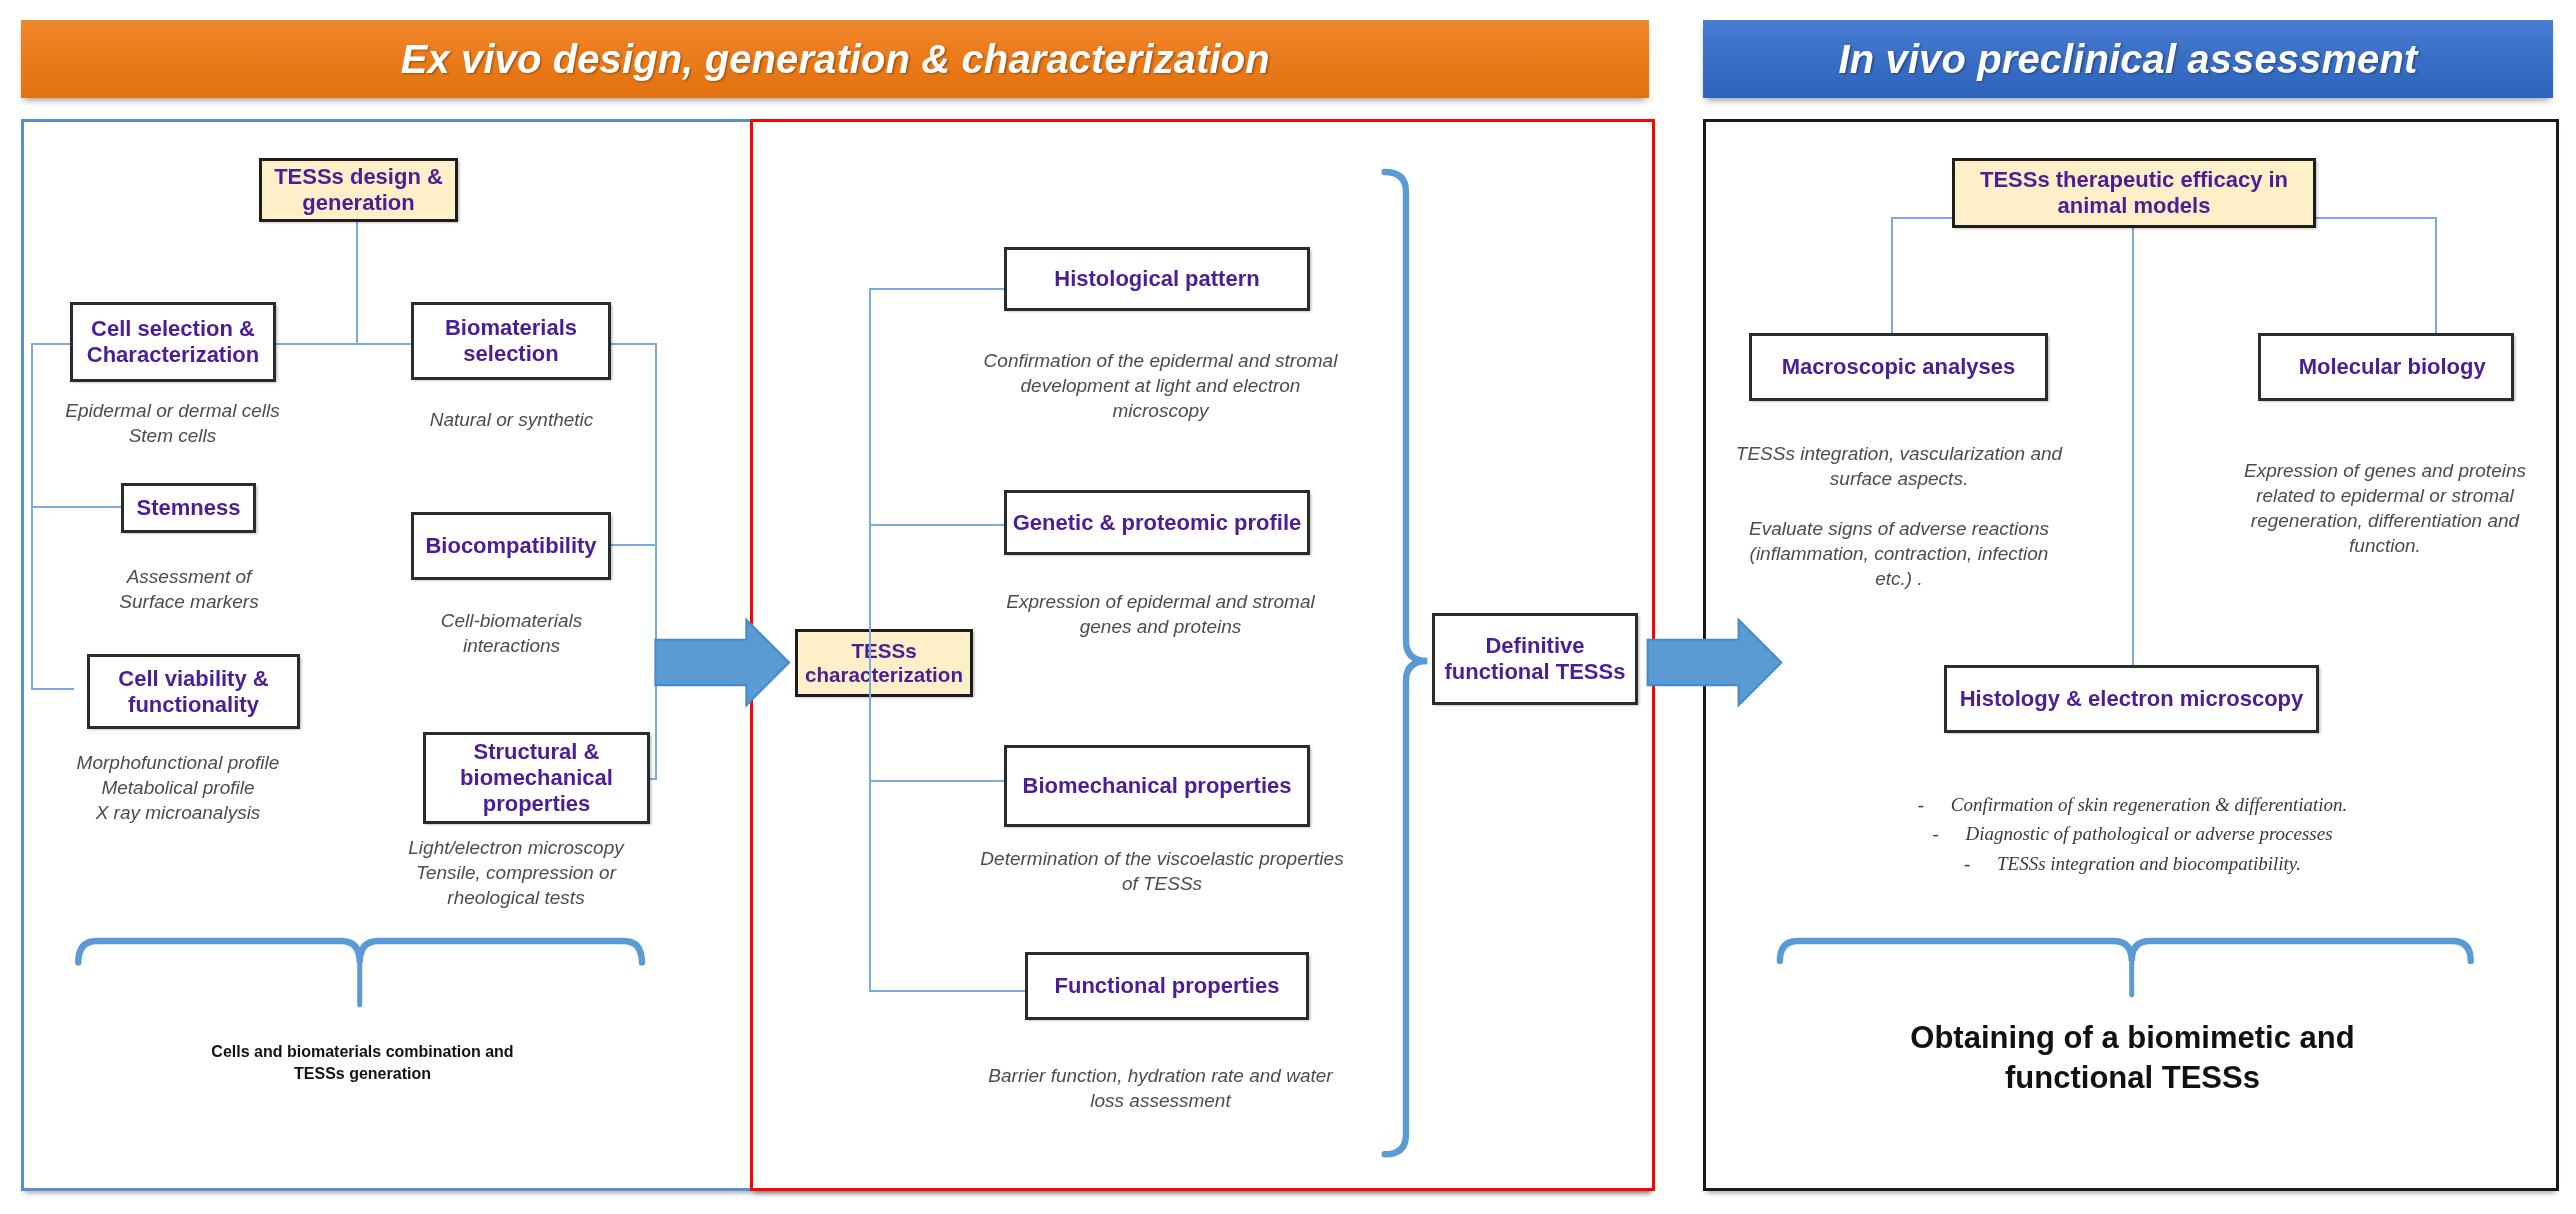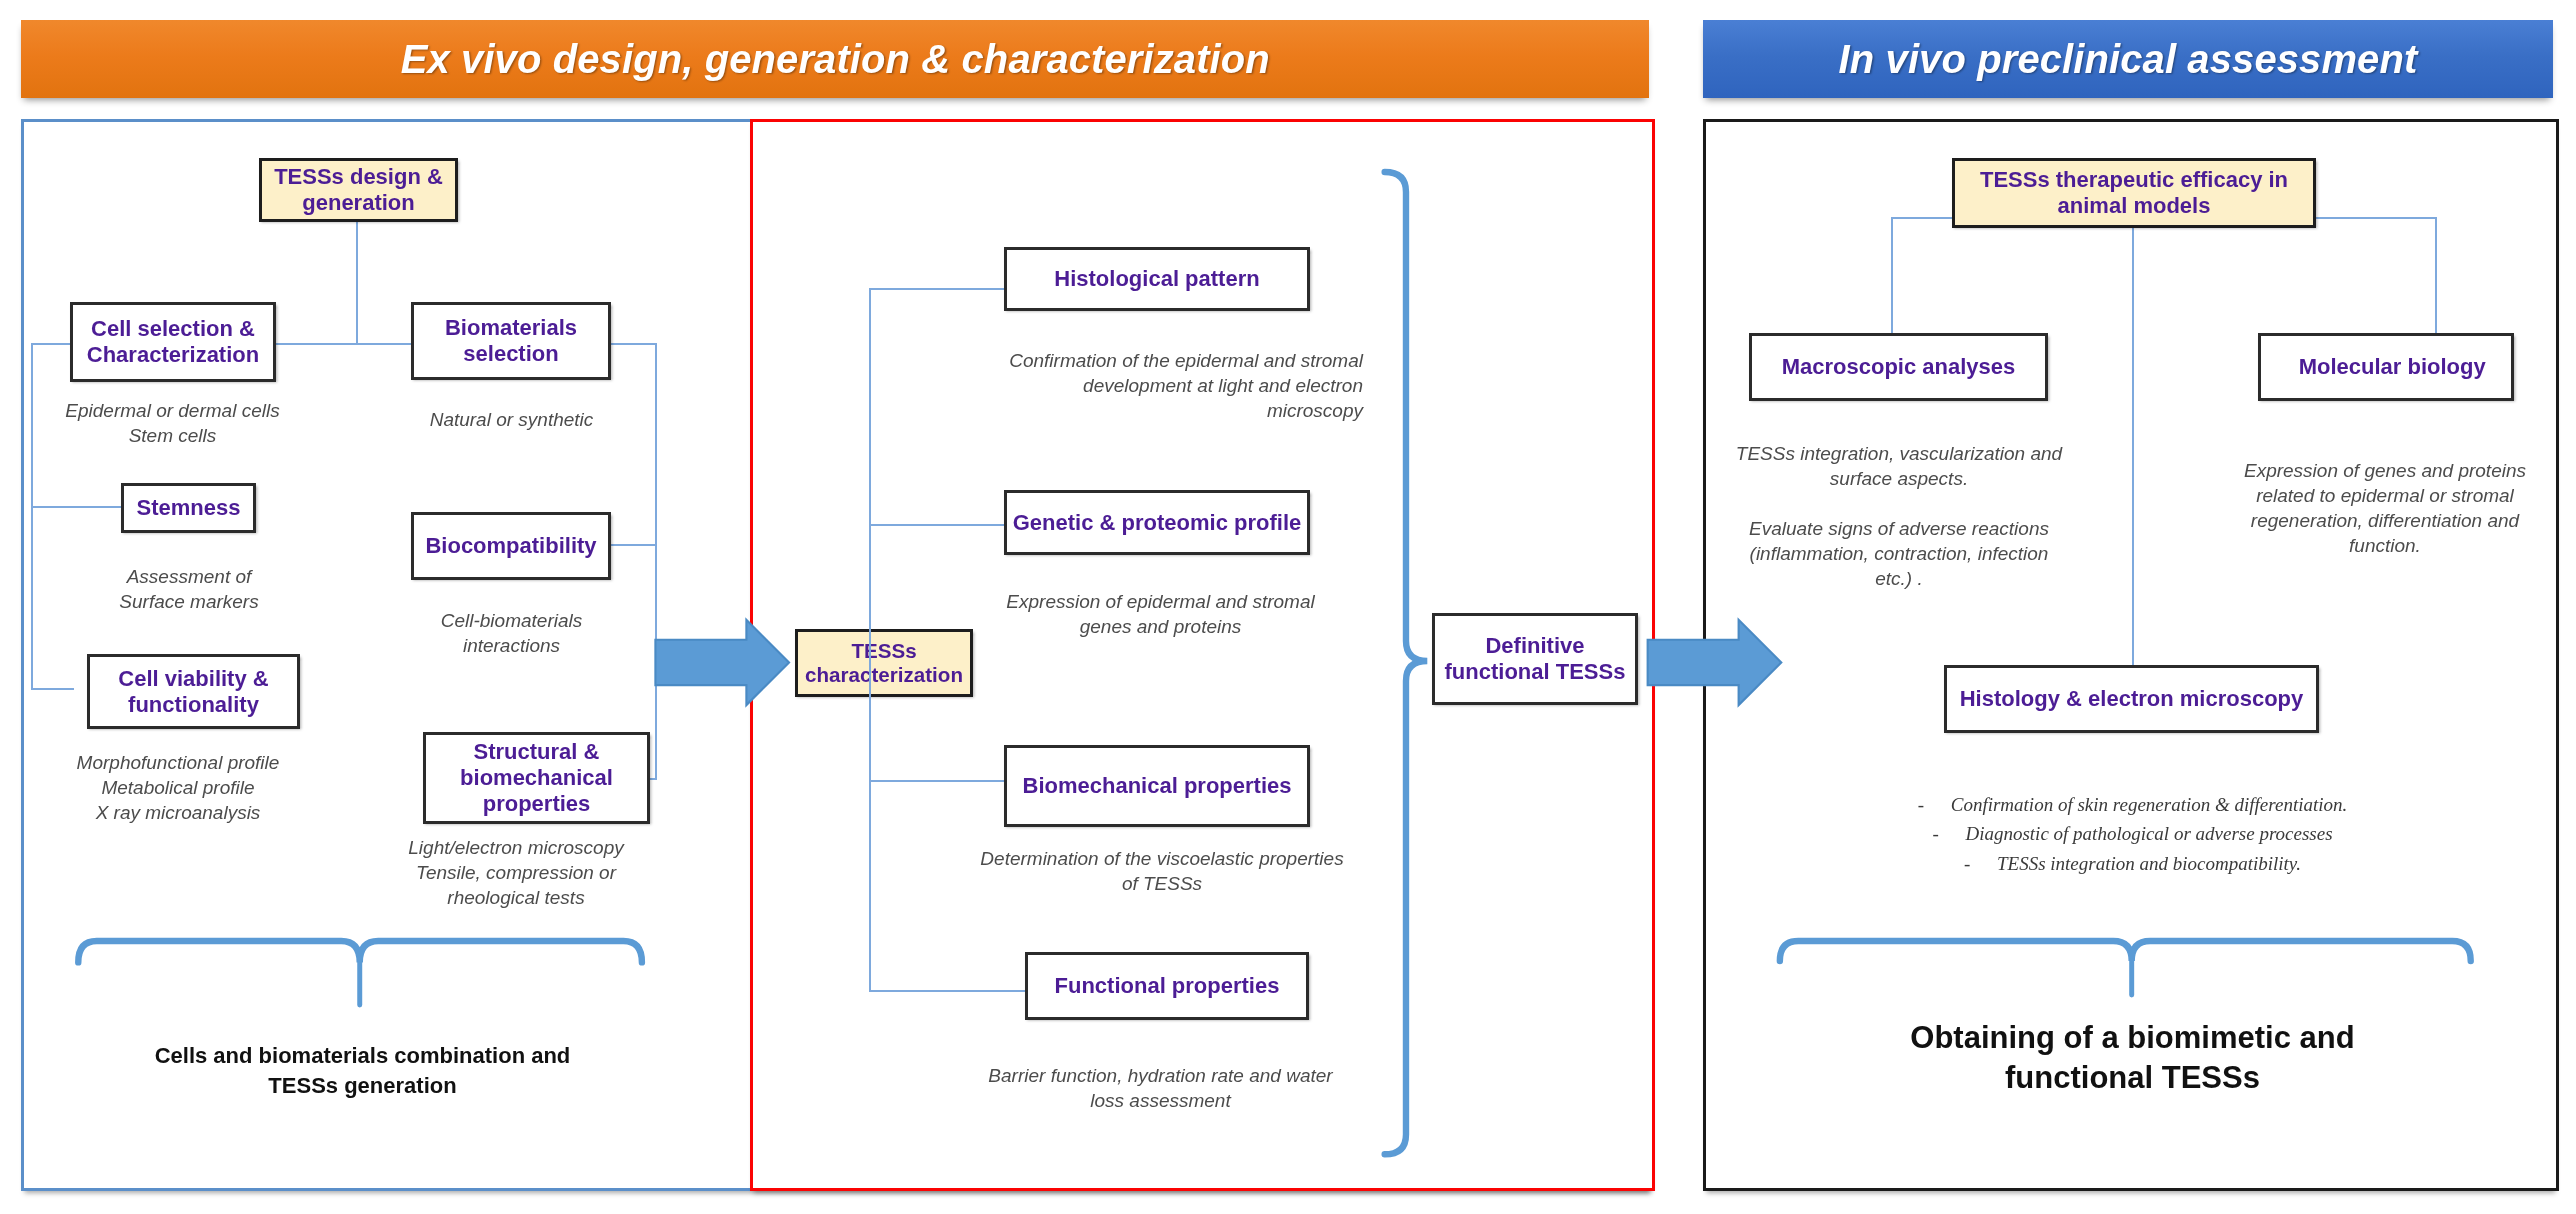--- a/index.html
+++ b/index.html
@@ -26,21 +26,21 @@
        display:flex;align-items:center;justify-content:center;text-align:center;
        font-weight:bold;font-size:22px;color:#4c1d95;line-height:1.18;padding:2.8px 5.7px;
        box-shadow:1.4px 2.1px 2.8px -0.7px rgba(0,0,0,.35);}
   .box.cream{background:#fdf0c9;border-color:#1d1d1d;}
 
   
   .cap{position:absolute;font-style:italic;font-size:19px;color:#4c4c4c;line-height:1.32;
        text-align:center;}
 
   
-  .summary{position:absolute;font-weight:bold;font-size:22px;color:#111;text-align:center;line-height:1.35;}
+  .summary{position:absolute;font-weight:bold;font-size:16px;color:#111;text-align:center;line-height:1.35;}
   .summary.big{font-size:31px;line-height:1.3;}
 
   
   .ln{position:absolute;background:#7ea9dd;}
   .lnh{height:2.1px;}
   .lnv{width:2.1px;}
 
   
   .ov{position:absolute;left:0;top:0;pointer-events:none;}
 
@@ -120,21 +120,21 @@
 
 <div class="box cream" style="left:795px;top:629px;width:178px;height:68px;white-space:pre-line;font-size:20.6px;">TESSs characterization</div>
 
 <div class="ln lnv" style="left:869px;top:288px;height:702px;"></div>
 <div class="ln lnh" style="left:869px;top:288px;width:135px;"></div>
 <div class="ln lnh" style="left:869px;top:524px;width:135px;"></div>
 <div class="ln lnh" style="left:869px;top:780px;width:135px;"></div>
 <div class="ln lnh" style="left:869px;top:990px;width:156px;"></div>
 
 <div class="box" style="left:1004px;top:247px;width:306px;height:64px;">Histological pattern</div>
-<div class="cap" style="left:958px;top:348px;width:405px;white-space:pre-line;text-align:right;">Confirmation of the epidermal and stromal
+<div class="cap" style="left:958px;top:348px;width:405px;white-space:pre-line;">Confirmation of the epidermal and stromal
 development at light and electron
 microscopy</div>
 
 <div class="box" style="left:1004px;top:490px;width:306px;height:65px;">Genetic &amp; proteomic profile</div>
 <div class="cap" style="left:958px;top:589px;width:405px;white-space:pre-line;">Expression of epidermal and stromal
 genes and proteins</div>
 
 <div class="box" style="left:1004px;top:745px;width:306px;height:82px;">Biomechanical properties</div>
 <div class="cap" style="left:945px;top:846px;width:434px;white-space:pre-line;">Determination of the viscoelastic properties
 of TESSs</div>

